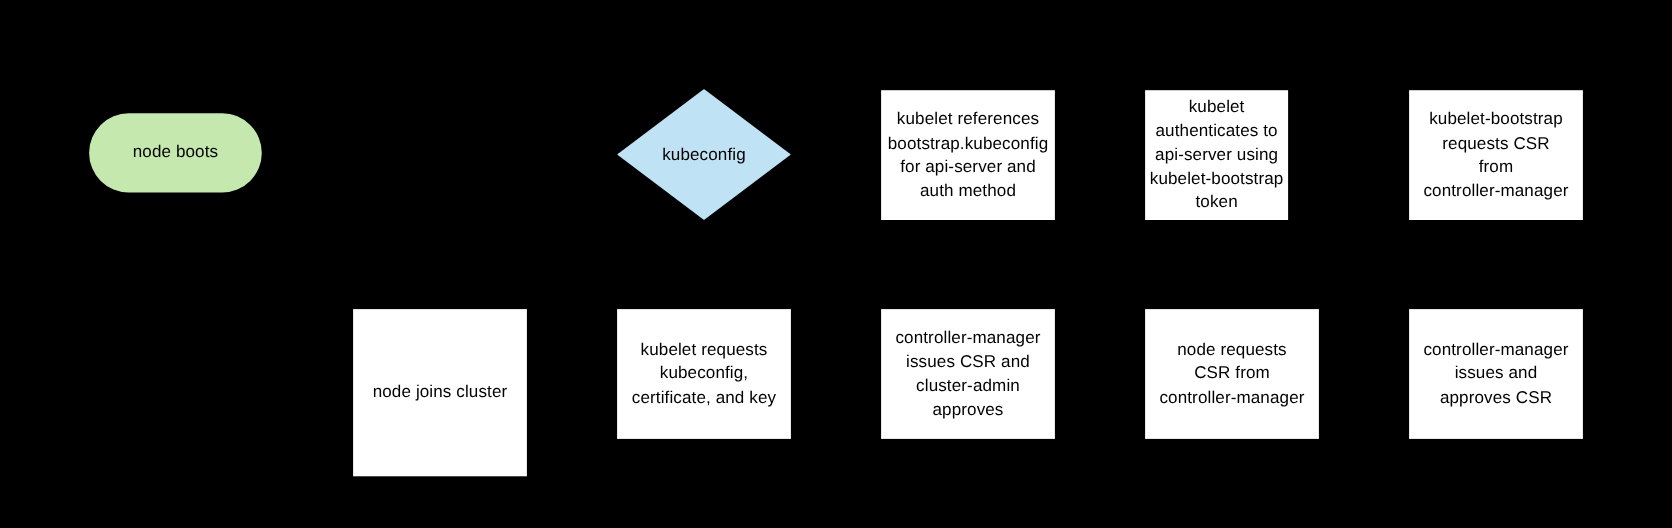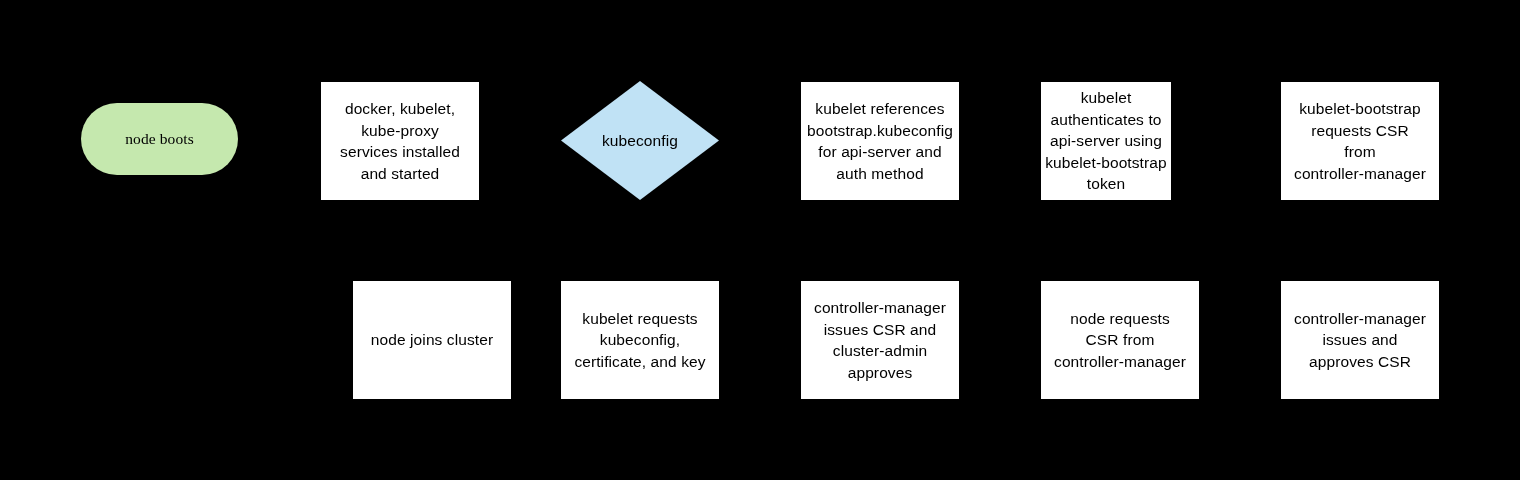--- a/index.html
+++ b/index.html
@@ -71,30 +71,24 @@
   }
   .node.overflow {
     overflow: visible;
   }
 </style>
 </head>
 <body>
 
 <div id="canvas">
 
-  <div class="node terminator" style="left:81px; top:103px; width:157px; height:72px;font-family:Liberation Serif, serif;">
+  <div class="node terminator" style="left:81px; top:103px; width:157px; height:72px;">
     <span class="label">node boots</span>
   </div>
 
-  <div class="node process" style="left:321px; top:82px; width:158px; height:118px;">
-    <span class="label">docker, kubelet,
-kube-proxy
-services installed
-and started</span>
-  </div>
 
   <div class="node decision" style="left:561px; top:81px; width:158px; height:119px;">
     <span class="diamond-bg"></span>
     <span class="label">kubeconfig</span>
   </div>
 
   <div class="node process overflow" style="left:801px; top:82px; width:158px; height:118px;">
     <span class="label">kubelet references
 bootstrap.kubeconfig
 for api-server and
@@ -110,21 +104,21 @@
   </div>
 
   <div class="node process overflow" style="left:1281px; top:82px; width:158px; height:118px;">
     <span class="label">kubelet-bootstrap
 requests CSR
 from
 controller-manager</span>
   </div>
 
 
-  <div class="node process" style="left:321px; top:281px; width:158px; height:118px;margin-left:32px;">
+  <div class="node process" style="left:321px; top:281px; width:158px; height:152px;">
     <span class="label">node joins cluster</span>
   </div>
 
   <div class="node process" style="left:561px; top:281px; width:158px; height:118px;">
     <span class="label">kubelet requests
 kubeconfig,
 certificate, and key</span>
   </div>
 
   <div class="node process overflow" style="left:801px; top:281px; width:158px; height:118px;">

